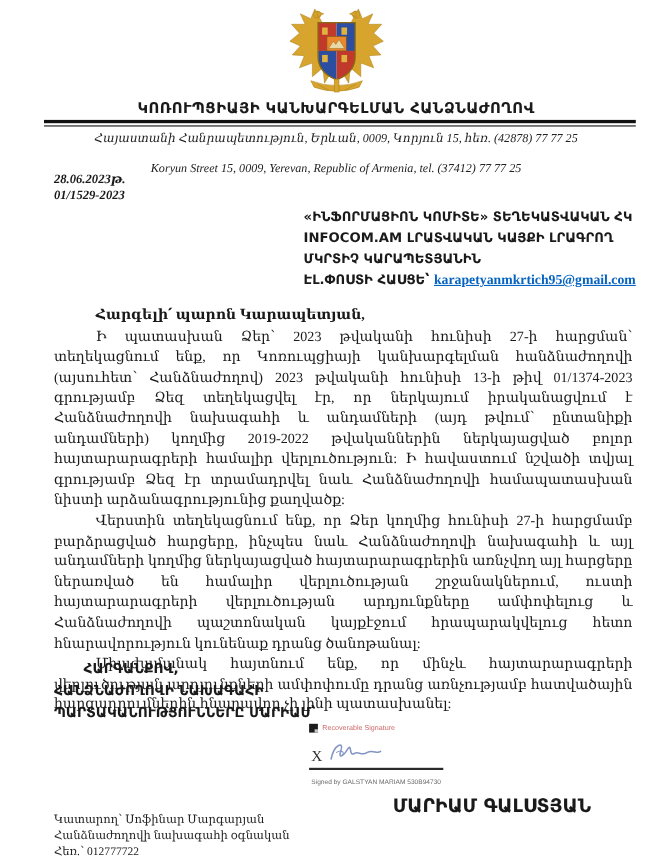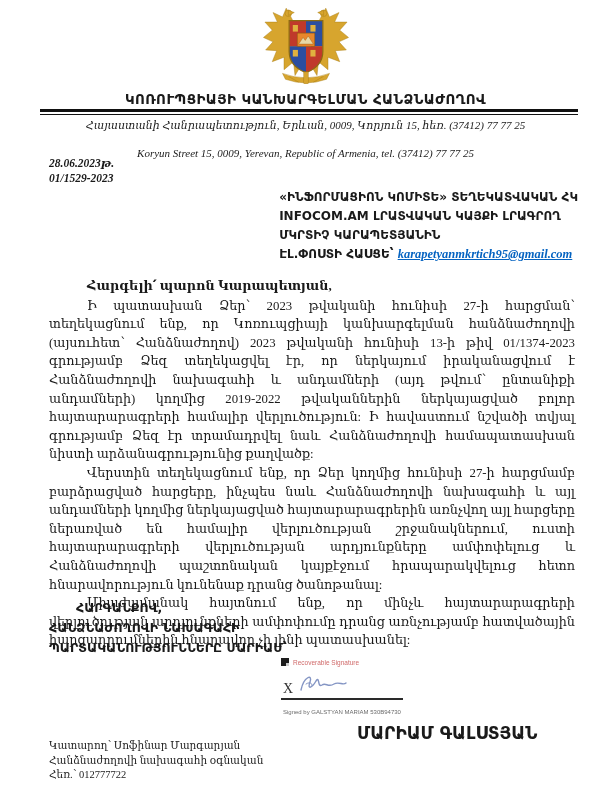--- a/index.html
+++ b/index.html
@@ -27,21 +27,21 @@
   
   .refblock{position:absolute;left:49px;top:156px;font-weight:bold;font-style:italic;font-size:11.5px;line-height:15px;}
 
   
   .recipient{
     position:absolute;right:33px;top:188px;text-align:left;
     font-weight:bold;font-size:12px;line-height:19px;
     font-family:"DejaVu Sans","Liberation Sans",sans-serif;
   }
   .recipient .email-line a{color:#0563c1;text-decoration:underline;font-weight:bold;
-    font-family:"Liberation Serif","DejaVu Serif",serif;font-size:12.5px;font-style:italic;}
+    font-family:"Liberation Serif","DejaVu Serif",serif;font-size:12.5px;}
 
   
   .letter-body{position:absolute;left:49px;right:36px;top:277px;font-size:12.8px;line-height:18.6px;text-align:justify;}
   .salutation{font-weight:bold;text-indent:38px;margin:0 0 1px 0;}
   .letter-body p{margin:0;text-indent:38px;}
 
   
   .closing{position:absolute;left:49px;top:598px;font-weight:bold;font-size:12.5px;line-height:20px;
     font-family:"DejaVu Sans","Liberation Sans",sans-serif;}
   .closing .l1{padding-left:27px;}
@@ -108,21 +108,21 @@
         <path d="M28 92 Q60 104 92 92 L88 100 Q60 110 32 100 Z"></path>
         <rect x="57" y="90" width="6" height="16"></rect>
         <path d="M36 96 L50 104 M84 96 L70 104" stroke="#a87c14"></path>
       </g>
     </svg>
   </div>
 
   <div class="org-name">ԿՈՌՈՒՊՑԻԱՅԻ ԿԱՆԽԱՐԳԵԼՄԱՆ ՀԱՆՁՆԱԺՈՂՈՎ</div>
   <div class="rule-thick"></div>
   <div class="rule-thin"></div>
-  <div class="addr addr1">Հայաստանի Հանրապետություն, Երևան, 0009, Կորյուն 15, հեռ. (37412) 77 77 25</div>
+  <div class="addr addr1">Հայաստանի Հանրապետություն, Երևան, 0009, Կորյուն 15, հեռ. (42878) 77 77 25</div>
   <div class="addr addr2">Koryun Street 15, 0009, Yerevan, Republic of Armenia, tel. (37412) 77 77 25</div>
 
   <div class="refblock">
     <div>28.06.2023թ.</div>
     <div>01/1529-2023</div>
   </div>
 
   <div class="recipient">
     <div>«ԻՆՖՈՐՄԱՑԻՈՆ ԿՈՄԻՏԵ» ՏԵՂԵԿԱՏՎԱԿԱՆ ՀԿ</div>
     <div>INFOCOM.AM ԼՐԱՏՎԱԿԱՆ ԿԱՅՔԻ ԼՐԱԳՐՈՂ</div>

